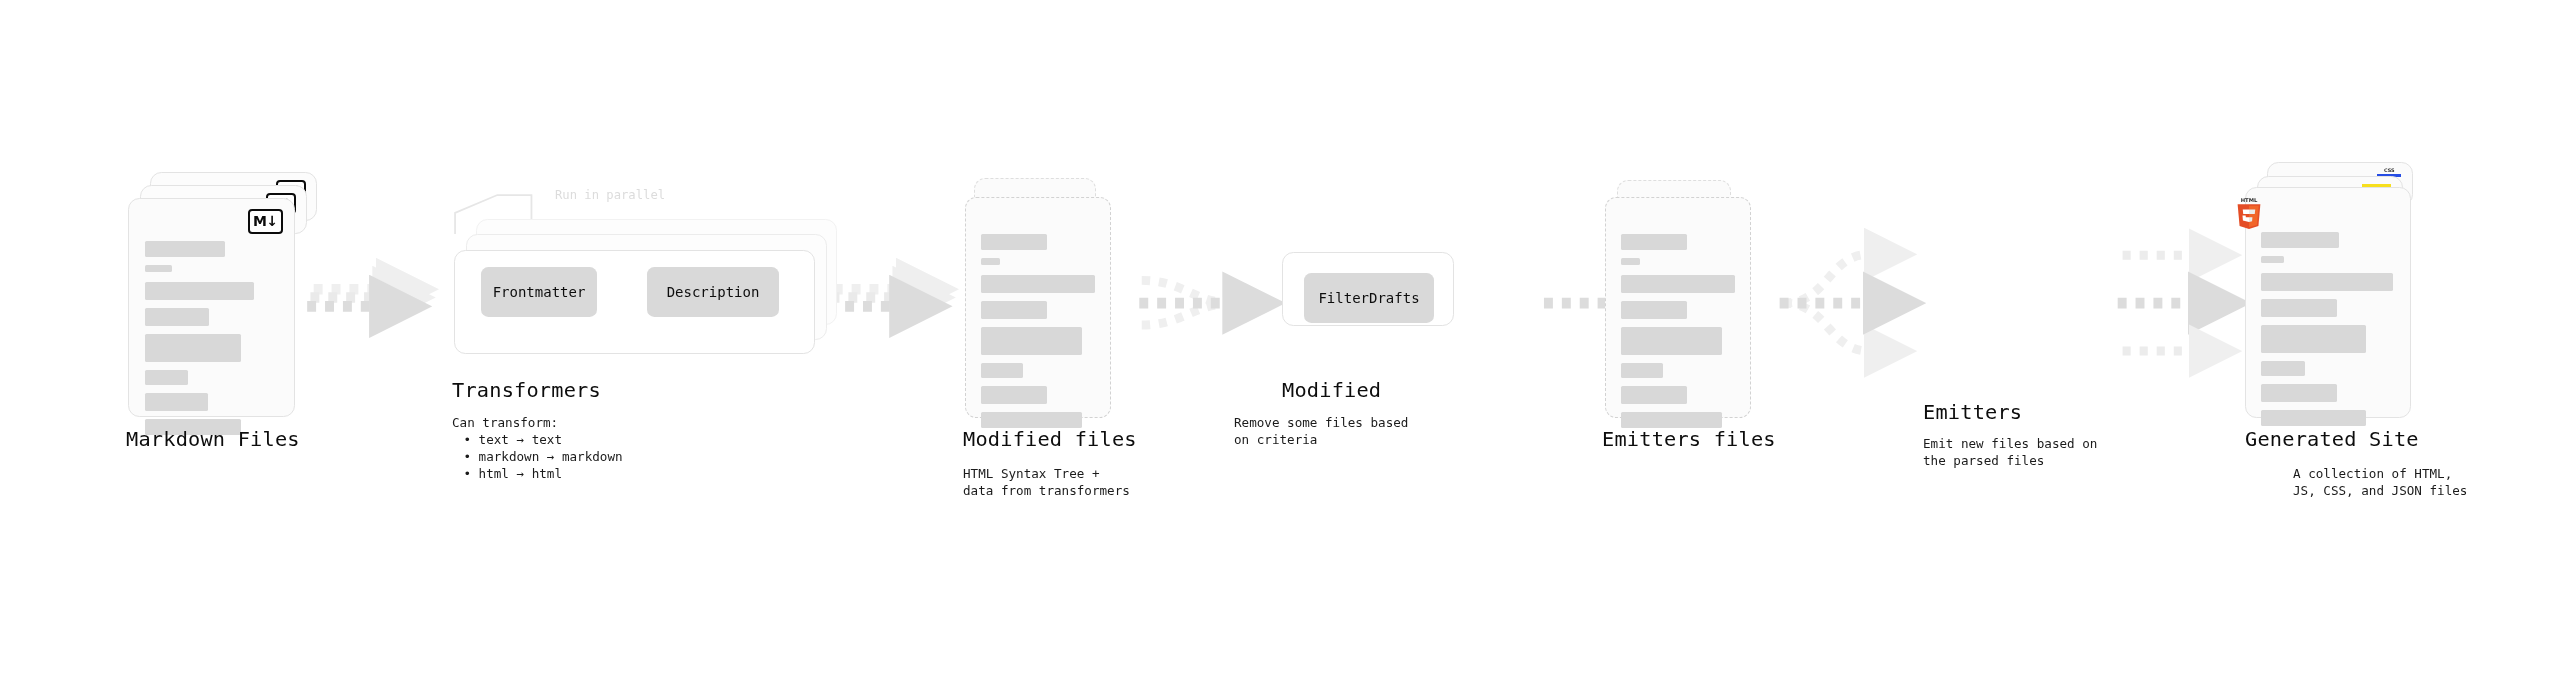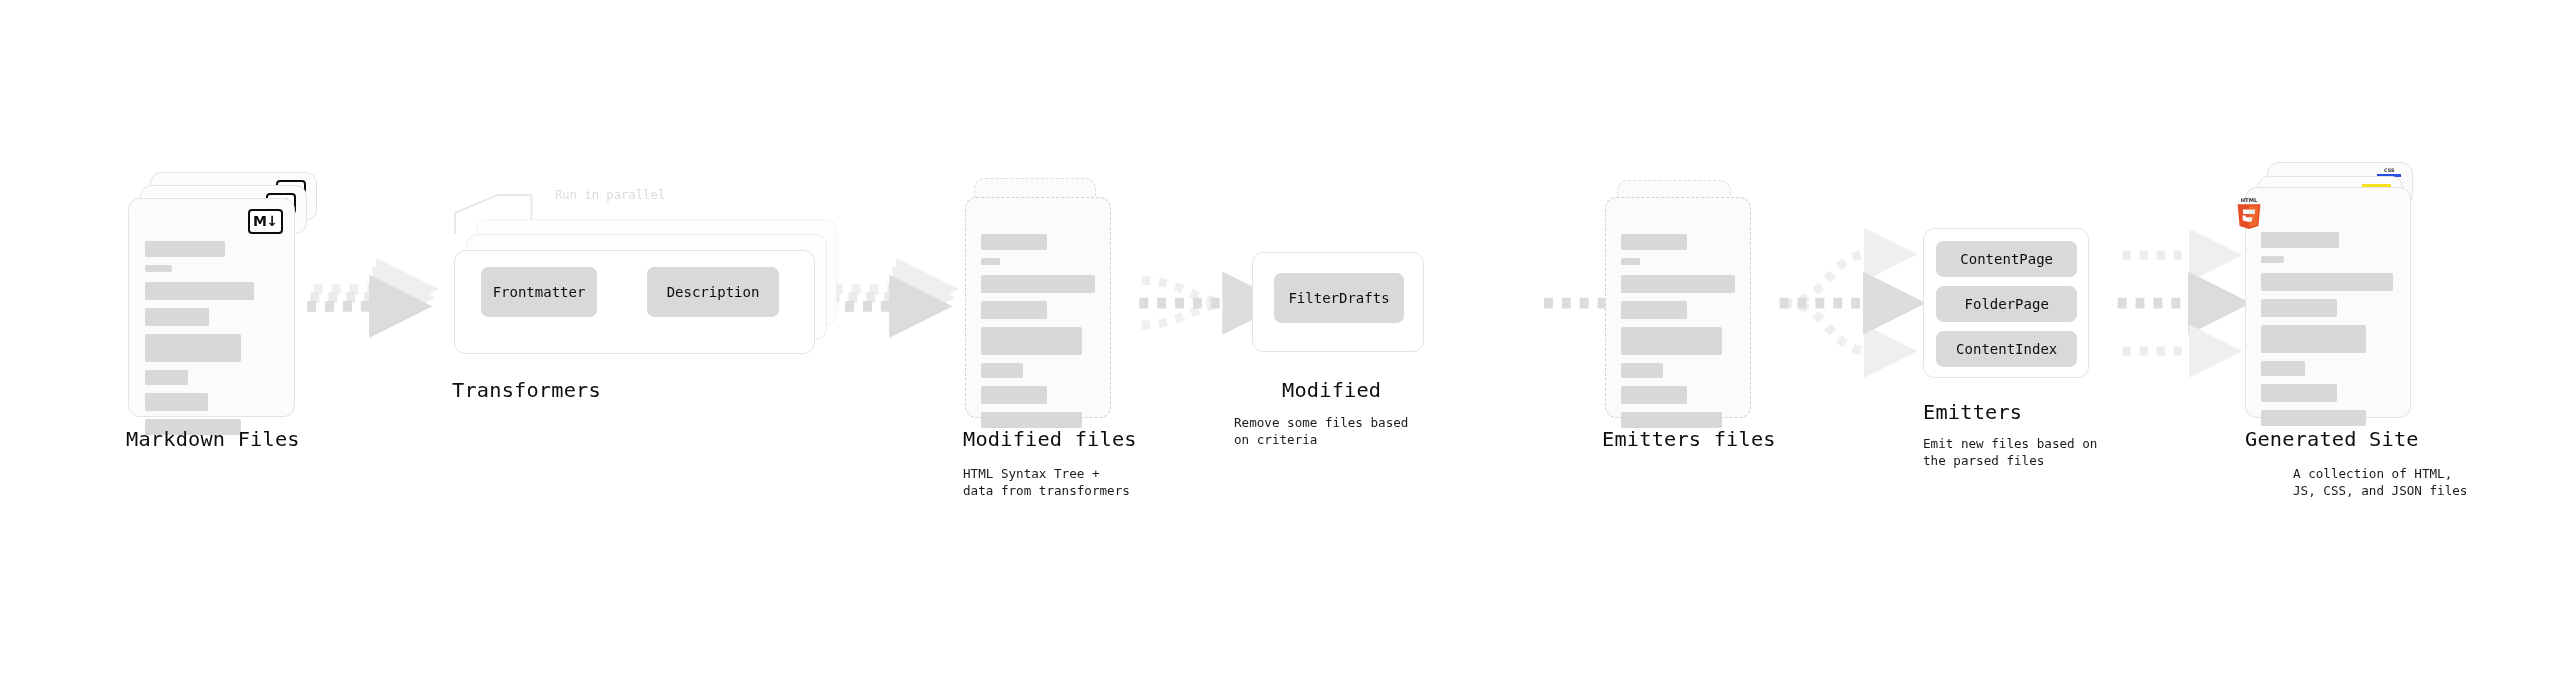--- a/index.html
+++ b/index.html
@@ -244,41 +244,47 @@
       <div class="chip f2" style="left:192px; top:18px; width:132px; height:50px;">&nbsp;</div>
     </div>
 
     <div class="proc-box" style="left:454px; top:250px; width:361px; height:104px;">
       <div class="chip" style="left:26px; top:16.3px; width:116px; height:50px;">Frontmatter</div>
       <div class="chip" style="left:192px; top:16.3px; width:132px; height:50px;">Description</div>
     </div>
   </div>
   <div class="annot" style="left:538px; top:188px;margin-left:17px;">Run in parallel</div>
   <div class="title" style="left:452px; top:378px;">Transformers</div>
+  <div class="bullets" style="left:452px; top:414px;">
+    <span class="lead">Can transform:</span>
+    <span class="bl">• text → text</span>
+    <span class="bl">• markdown → markdown</span>
+    <span class="bl">• html → html</span>
+  </div>
 
   <div class="card-stack">
     <div class="card dashed" style="left:974px; top:178px; width:122px; height:37px; border-color:#dedede;"></div>
     <div class="card dashed" style="left:965px; top:197px; width:146px; height:221px;">
       <div class="card-body" style="top:36px; left:14.6px; right:14.6px;">
         <div class="bar" style="width:58%; height:16.3px;"></div>
         <div class="bar" style="width:17%; height:6.5px; margin-bottom:9.8px;"></div>
         <div class="bar" style="width:100%; height:18px;"></div>
         <div class="bar" style="width:58%; height:18px;"></div>
         <div class="bar" style="width:88%; height:28px;"></div>
         <div class="bar" style="width:37%; height:14.6px;"></div>
         <div class="bar" style="width:58%; height:18px;"></div>
         <div class="bar" style="width:88%; height:16.3px;"></div>
       </div>
     </div>
   </div>
   <div class="title" style="left:963px; top:427px;">Modified files</div>
   <div class="caption" style="left:963px; top:465px;">HTML Syntax Tree +
 data from transformers</div>
 
-  <div class="proc-box" style="left:1252px; top:252px; width:172px; height:100px;">
+  <div class="proc-box" style="left:1282px; top:252px; width:172px; height:74px;">
     <div class="chip" style="left:21px; top:20.3px; width:130px; height:50px;">FilterDrafts</div>
   </div>
   <div class="title" style="left:1282px; top:378px;">Modified</div>
   <div class="caption" style="left:1234px; top:414px;">Remove some files based
 on criteria</div>
 
   <div class="card-stack">
     <div class="card dashed" style="left:1617px; top:180px; width:114px; height:36px; border-color:#dedede;"></div>
     <div class="card dashed" style="left:1605px; top:197px; width:146px; height:221px;">
       <div class="card-body" style="top:36px; left:14.6px; right:14.6px;">
@@ -288,25 +294,20 @@
         <div class="bar" style="width:58%; height:18px;"></div>
         <div class="bar" style="width:88%; height:28px;"></div>
         <div class="bar" style="width:37%; height:14.6px;"></div>
         <div class="bar" style="width:58%; height:18px;"></div>
         <div class="bar" style="width:88%; height:16.3px;"></div>
       </div>
     </div>
   </div>
   <div class="title" style="left:1602px; top:427px;">Emitters files</div>
 
-  <div class="proc-box" style="left:1923px; top:228px; width:166px; height:150px;">
-    <div class="chip" style="left:12.2px; top:12.2px; width:141px; height:36px;">ContentPage</div>
-    <div class="chip" style="left:12.2px; top:57px; width:141px; height:36px;">FolderPage</div>
-    <div class="chip" style="left:12.2px; top:102px; width:141px; height:36px;">ContentIndex</div>
-  </div>
   <div class="title" style="left:1923px; top:400px;">Emitters</div>
   <div class="caption" style="left:1923px; top:435px;">Emit new files based on
 the parsed files</div>
 
   <div class="card-stack">
     <div class="card" style="left:2267px; top:162px; width:146px; height:44px;">
       <span class="badge css-badge" style="right:10.6px; top:4.9px;">
         <span class="css-text">CSS</span>
         <span class="css-rule"></span>
       </span>

